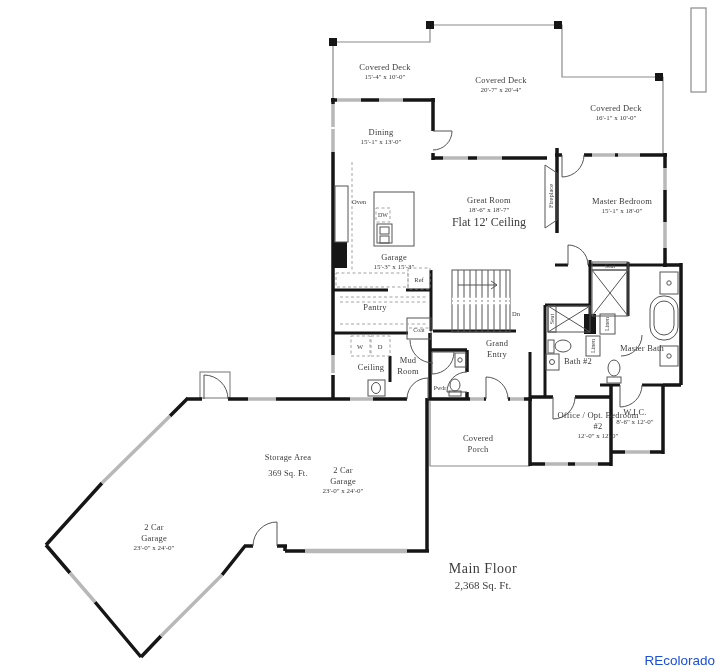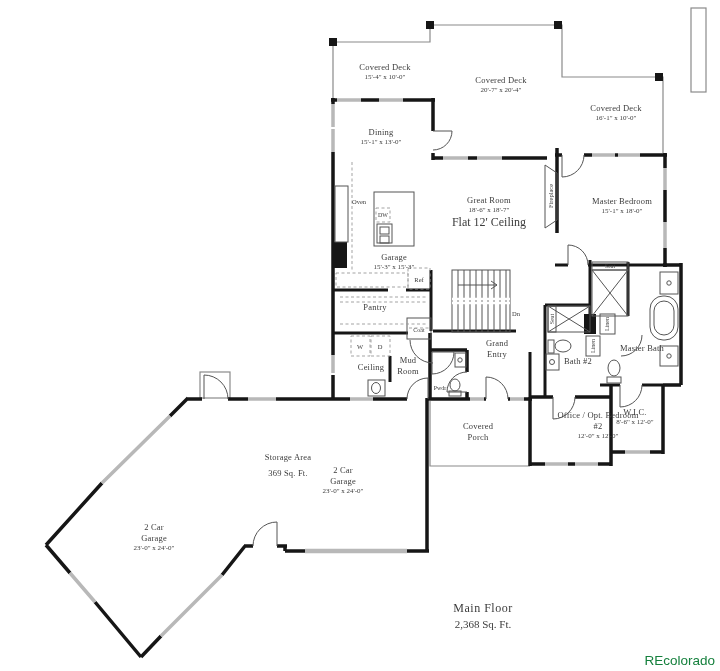--- a/index.html
+++ b/index.html
@@ -7,24 +7,24 @@
         font-family:"Liberation Serif",serif;color:#3c3c3c;}
   #plan svg{position:absolute;left:0;top:0;}
   .lbl{position:absolute;transform:translate(-50%,-50%);text-align:center;line-height:1.3;z-index:5;}
   .lbl .nm{display:block;font-size:8.5px;white-space:nowrap;letter-spacing:.2px;}
   .lbl .dm{display:block;font-size:7px;white-space:nowrap;}
   .lbl .nt{display:block;font-size:12px;white-space:nowrap;}
   .lbl.wrap .nm{white-space:normal;}
   .fx{position:absolute;transform:translate(-50%,-50%);font-size:6.5px;white-space:nowrap;z-index:5;}
   .fx.vert{transform:translate(-50%,-50%) rotate(-90deg);}
   .title-block{position:absolute;left:483px;top:561px;transform:translateX(-50%);text-align:center;z-index:5;}
-  .title-block .t1{display:block;font-size:12px;letter-spacing:.5px;margin-top:40px;}
+  .title-block .t1{display:block;font-size:14px;letter-spacing:.5px;}
   .title-block .t2{display:block;font-size:11px;margin-top:2px;}
   .watermark{position:absolute;right:5px;bottom:3px;font-family:"Liberation Sans",sans-serif;
-             font-size:13.5px;color:#15803d;z-index:5;}
+             font-size:13.5px;color:#1d4ed8;z-index:5;}
 </style>
 </head>
 <body>
 
 <div id="plan">
 
   <svg width="720" height="671" viewBox="0 0 720 671">
 
     <g stroke="#8a8a8a" stroke-width="1.2" fill="none">
       <path d="M333,98 L333,42 L430,42 L430,25 L562,25 L562,77 L663,77 L663,153"></path>
@@ -219,21 +219,21 @@
   </div>
   <div class="lbl" style="left:371px;top:368px;">
     <span class="nm">Ceiling</span>
   </div>
   <div class="lbl wrap" style="left:408px;top:366px;width:36px;">
     <span class="nm">Mud Room</span>
   </div>
   <div class="lbl wrap" style="left:497px;top:349px;width:44px;">
     <span class="nm">Grand Entry</span>
   </div>
-  <div class="lbl wrap" style="left:478px;top:432px;width:52px;">
+  <div class="lbl wrap" style="left:478px;top:444px;width:52px;">
     <span class="nm">Covered Porch</span>
   </div>
   <div class="lbl wrap" style="left:598px;top:426px;width:84px;">
     <span class="nm">Office / Opt. Bedroom #2</span>
     <span class="dm">12'-0" x 12'-0"</span>
   </div>
   <div class="lbl" style="left:635px;top:417px;">
     <span class="nm">W.I.C.</span>
     <span class="dm">8'-6" x 12'-0"</span>
   </div>

